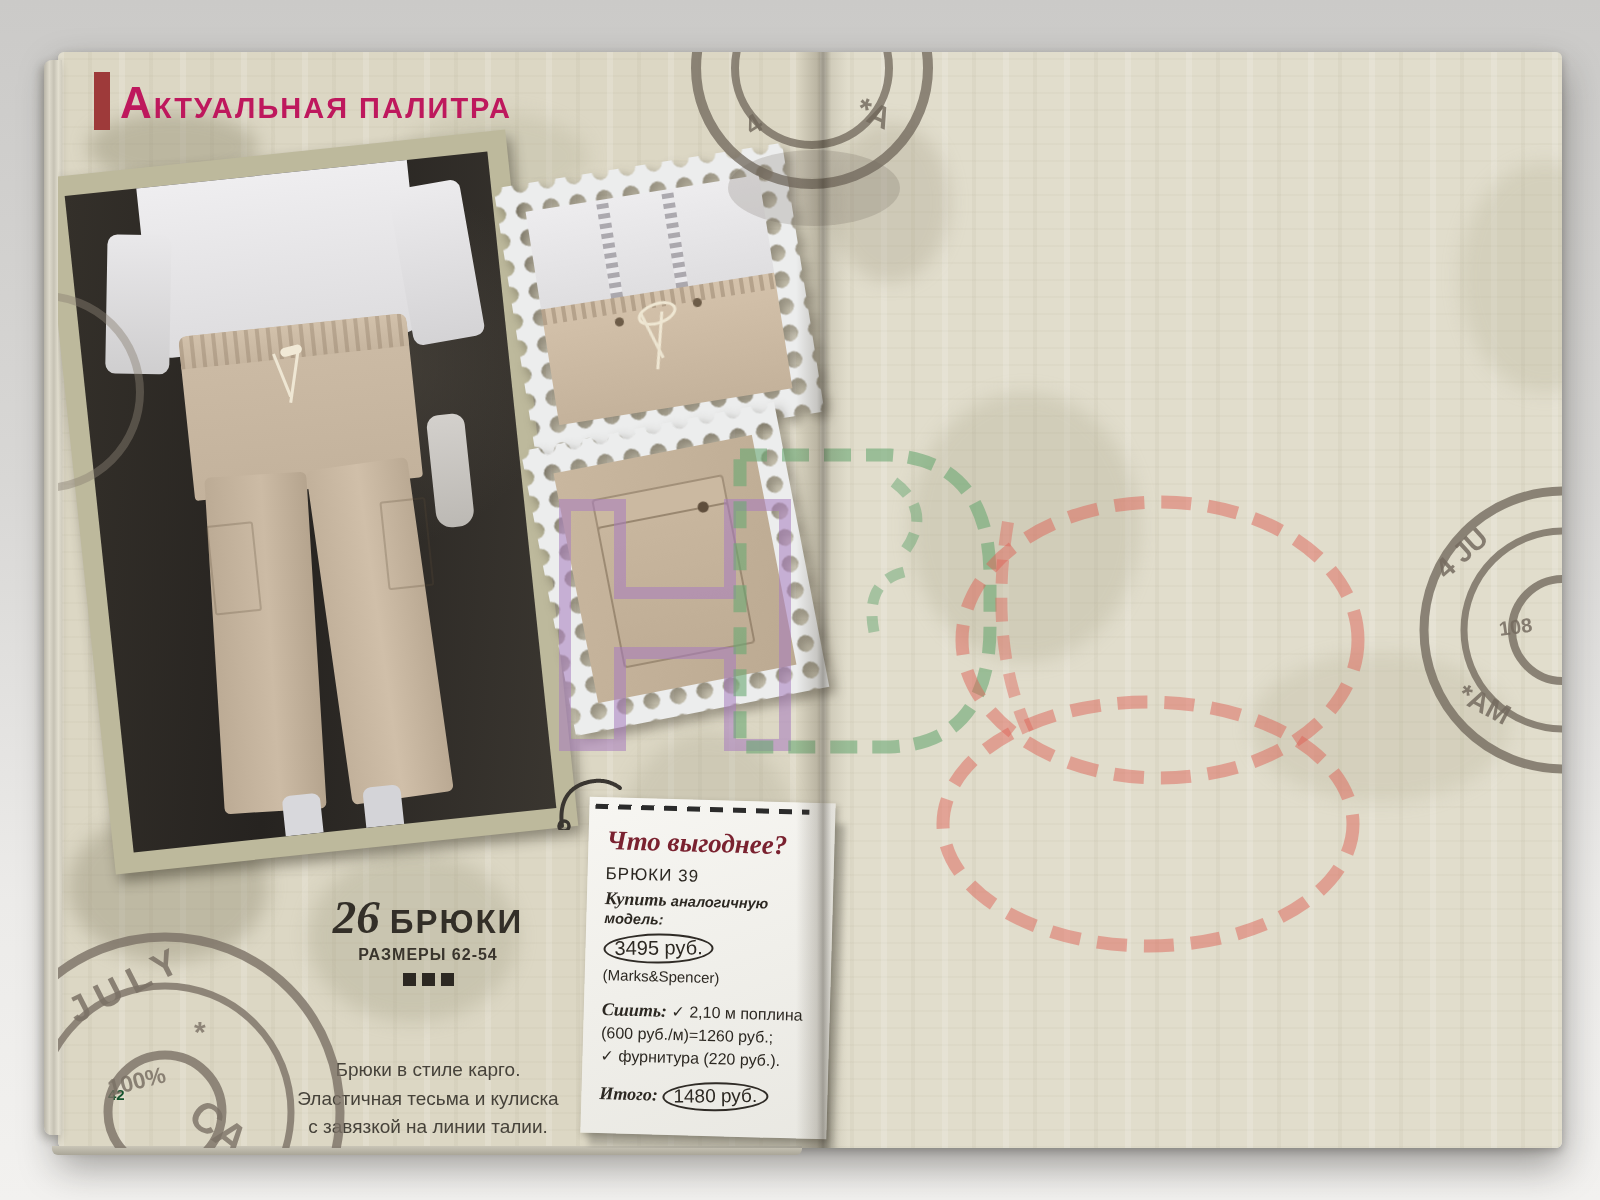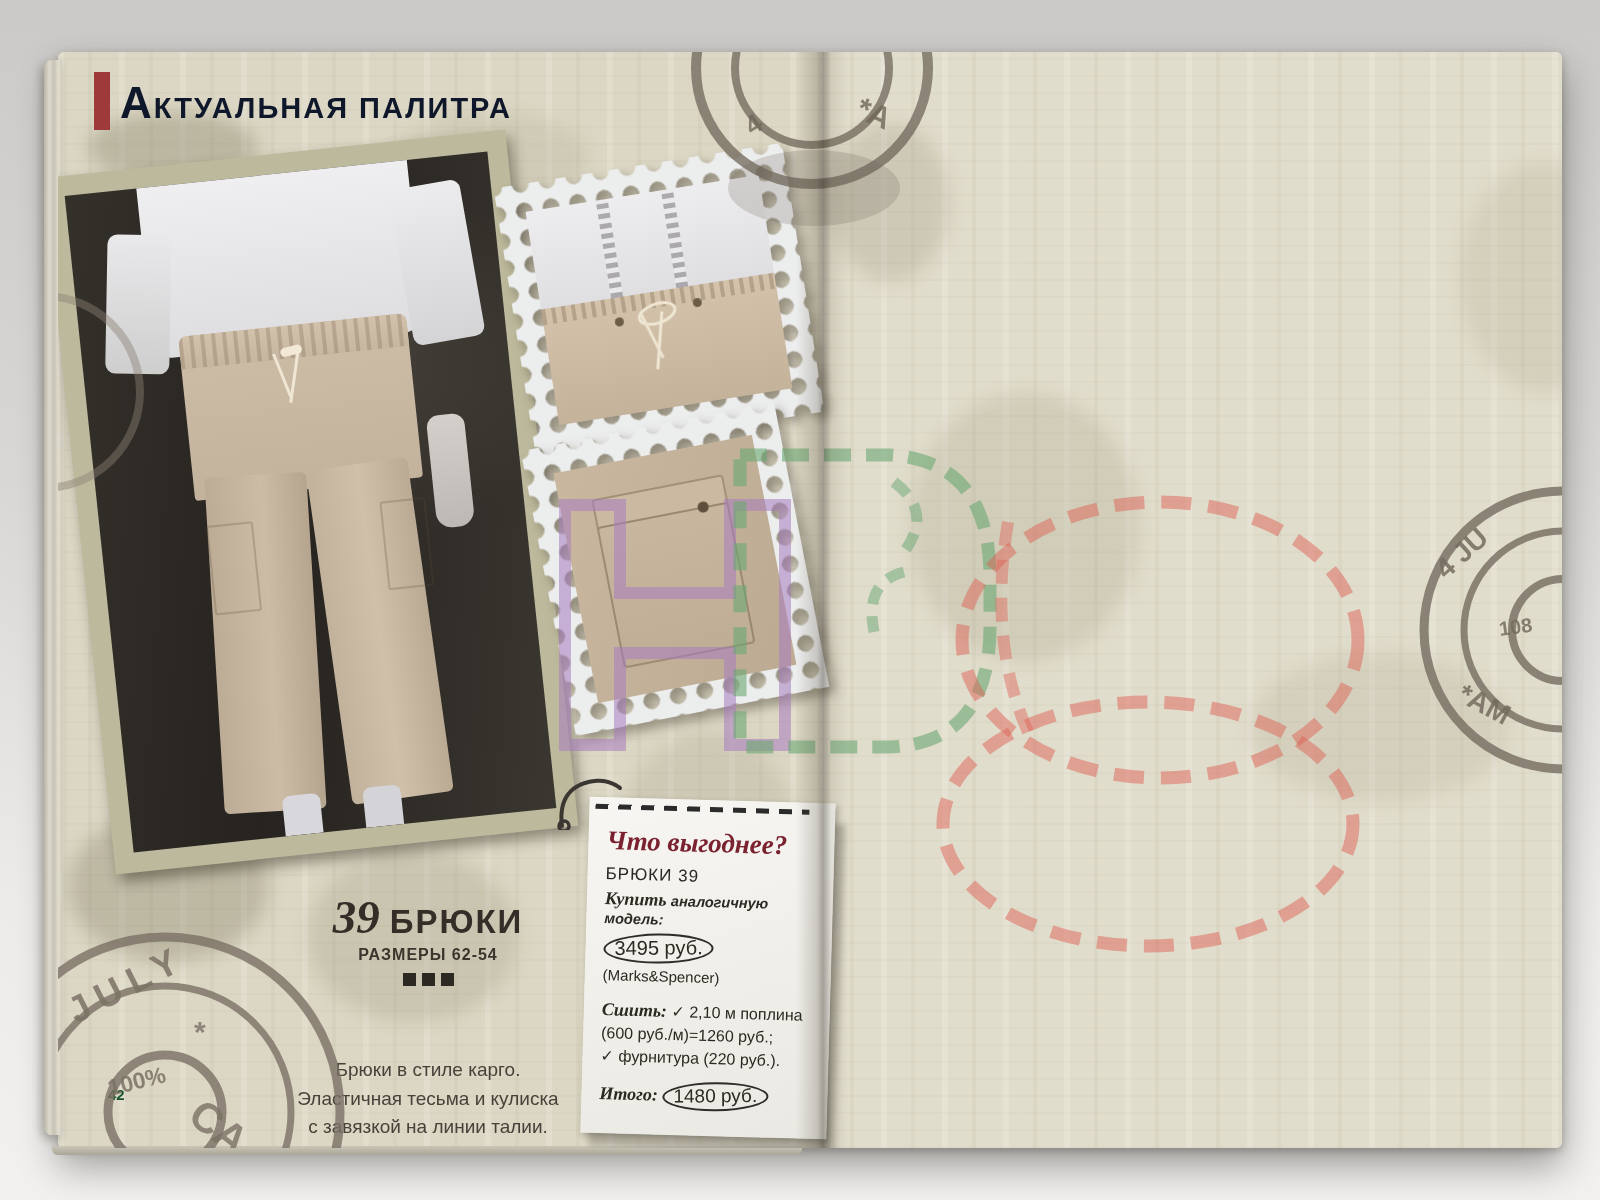--- a/index.html
+++ b/index.html
@@ -15,21 +15,21 @@
   .papertex{position:absolute;inset:0;
     background-image:
      repeating-linear-gradient(90deg,rgba(255,255,255,.16) 0 6px,rgba(255,255,255,0) 6px 30px,rgba(168,162,136,.10) 30px 34px,rgba(0,0,0,0) 34px 61px),
      repeating-linear-gradient(0deg,rgba(172,166,140,.08) 0 2px,rgba(0,0,0,0) 2px 17px);}
   .blob{position:absolute;border-radius:50%;filter:blur(9px);}
   
   #gutter{position:absolute;left:738px;top:0;width:52px;height:100%;
     background:linear-gradient(90deg,rgba(70,62,46,0) 0%,rgba(70,62,46,.22) 40%,rgba(40,34,22,.38) 52%,rgba(90,82,62,.12) 68%,rgba(0,0,0,0) 100%);z-index:30;}
   
   #hdrbar{left:36px;top:20px;width:16px;height:58px;z-index:5;}
-  #hdrtext{left:62px;top:26px;font-size:29px;font-weight:bold;color:#0f172a;letter-spacing:2px;
+  #hdrtext{left:62px;top:26px;font-size:29px;font-weight:bold;color:#be185d;letter-spacing:2px;
     text-transform:uppercase;z-index:5;}
   #hdrtext::first-letter{font-size:44px;}
   
   .photoframe{position:absolute;background:#bdb99c;box-shadow:4px 8px 14px rgba(40,35,22,.45);z-index:6;}
   #photoL{left:20px;top:100px;width:465px;height:700px;transform:rotate(-6deg);padding:20px;box-sizing:border-box;}
   .photoinner{position:relative;width:100%;height:100%;overflow:hidden;}
   #photoL .photoinner{background:
      radial-gradient(ellipse 60% 40% at 70% 30%,rgba(90,84,74,.5),rgba(0,0,0,0) 70%),
      linear-gradient(100deg,#34302a 0%,#262320 45%,#3a3630 100%);}
   .shirtL{position:absolute;left:17%;top:-2%;width:64%;height:28%;background:linear-gradient(180deg,#f0eff1,#dddcde);
@@ -139,21 +139,21 @@
         <div class="cargopkt" style="left:66%;top:51%;width:10%;height:13%;"></div>
         <div class="string1"></div>
         <div class="string2"></div>
         <div class="knot"></div>
         <div class="footA"></div>
         <div class="footB"></div>
       </div>
     </div>
 
     <div id="itemL" class="abs">
-      <span class="num">39</span><span class="nm">БРЮКИ</span>
+      <span class="num">26</span><span class="nm">БРЮКИ</span>
       <div class="sizesline">РАЗМЕРЫ 62-54</div>
       <div class="sqrow">
         <span class="sq"></span><span class="sq"></span><span class="sq"></span>
       </div>
     </div>
     <div id="descL" class="abs">Брюки в стиле карго.
 Эластичная тесьма и кулиска
 с завязкой на линии талии.</div>
     <div id="pagenum" class="abs">42</div>
   </div>

